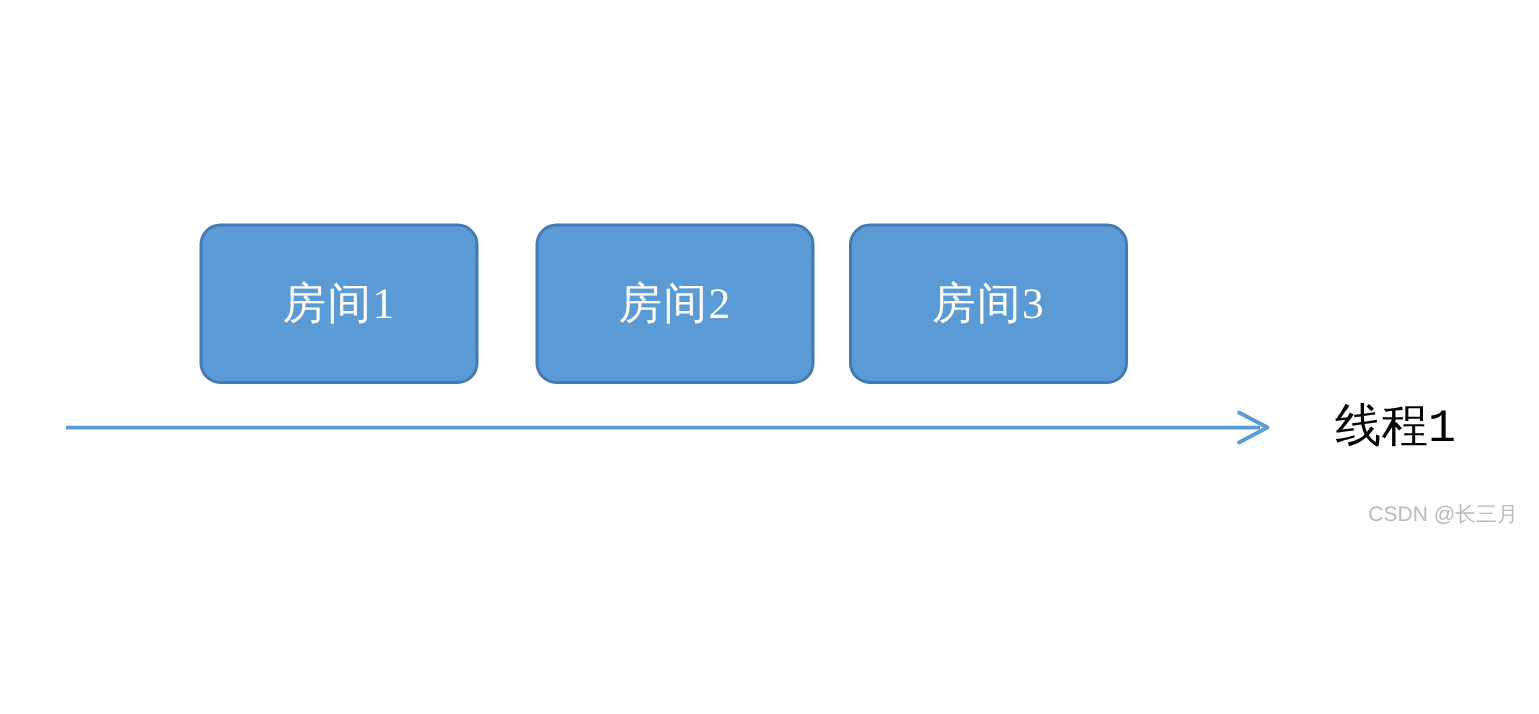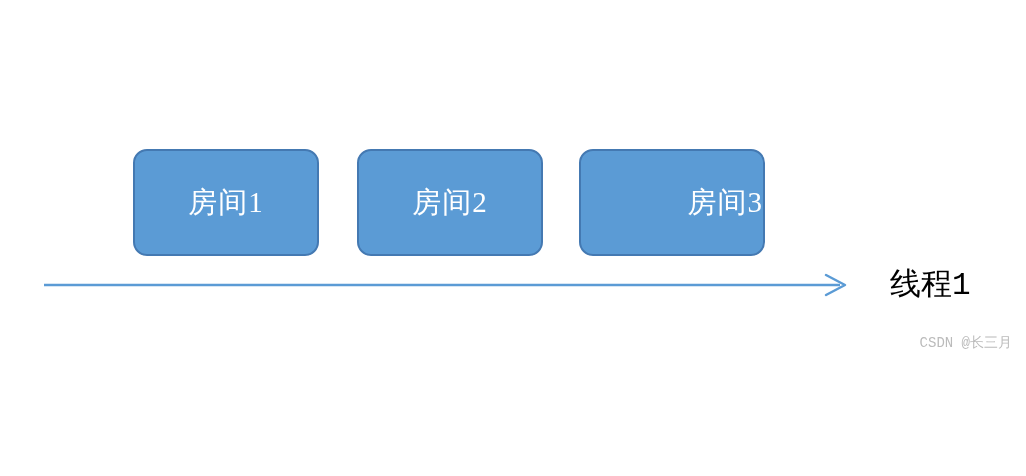--- a/index.html
+++ b/index.html
@@ -29,21 +29,21 @@
     justify-content: center;
   }
   .room-box .room-label {
     color: #FFFFFF;
     font-size: 29px;
     letter-spacing: 1px;
     font-family: "Liberation Serif", serif;
   }
   .box-1 { left: 133px; }
   .box-2 { left: 357px; }
-  .box-3 { left: 579px; justify-content: flex-end; }
+  .box-3 { left: 566px; }
   .thread-arrow-svg {
     position: absolute;
     left: 40px;
     top: 270px;
     width: 815px;
     height: 30px;
     display: block;
   }
   .thread-label {
     position: absolute;
@@ -54,21 +54,21 @@
     font-size: 31px;
     font-family: Liberation Mono, monospace;
     white-space: nowrap;
   }
   .watermark {
     position: absolute;
     right: 14px;
     bottom: 8px;
     color: #BBBBBB;
     font-size: 14px;
-    font-family: Liberation Mono, monospace;
+    font-family: Liberation Sans, sans-serif;
     white-space: nowrap;
   }
 </style>
 </head>
 <body>
 
 <div class="canvas">
 
   <div class="room-box box-1">
     <span class="room-label">房间1</span>

